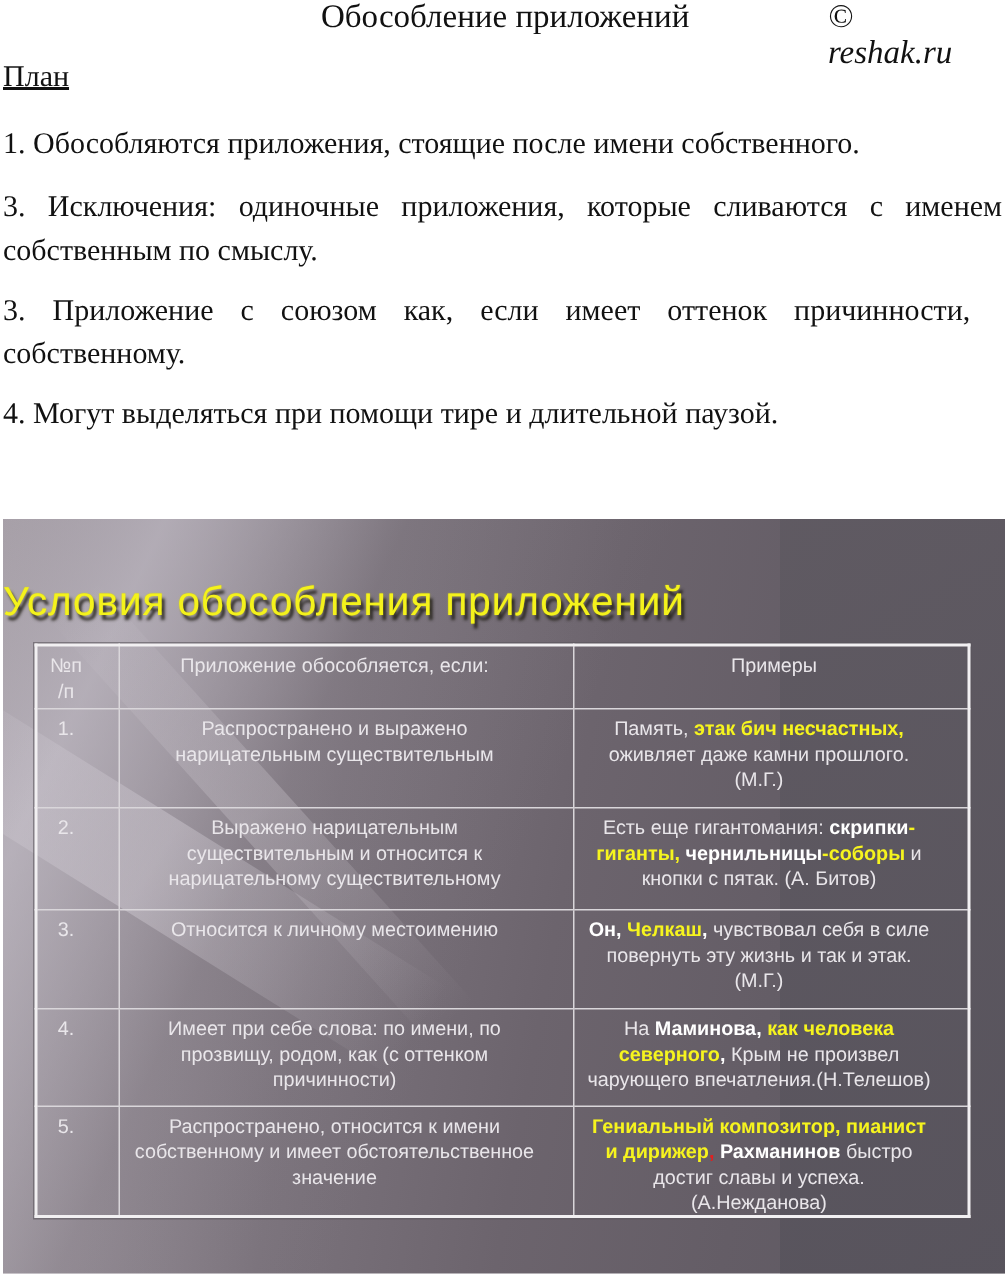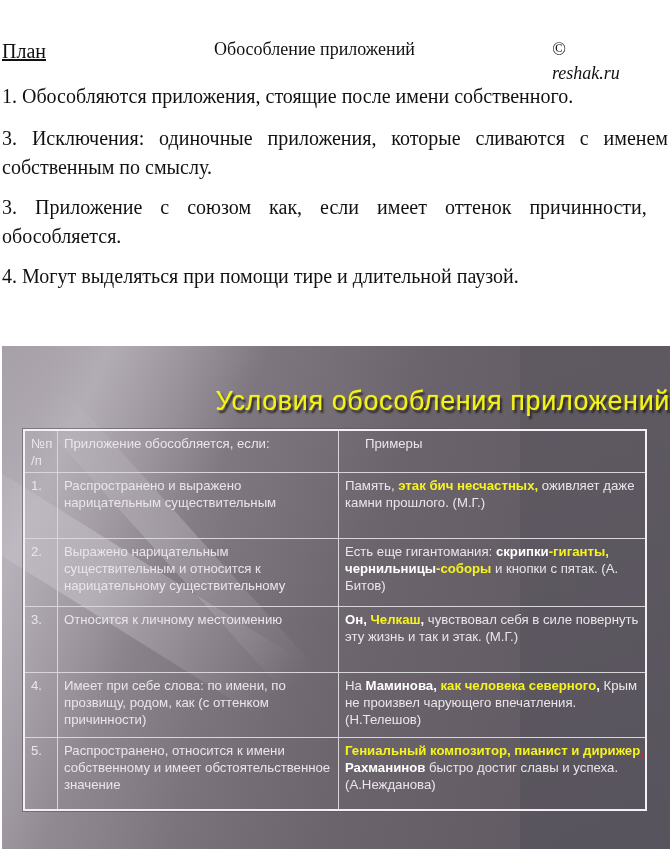--- a/index.html
+++ b/index.html
@@ -1,20 +1,20 @@
 <!DOCTYPE html>
 <html><head>
 <meta charset="utf-8">
 <style>
   html, body { margin:0; padding:0; }
   body {
     width:672px; height:851px; background:#ffffff; position:relative; overflow:hidden;
     font-family:"Liberation Serif", "DejaVu Serif", serif; color:#111;
   }
-  .hdr { position:absolute; top:0; left:0; width:592px; height:24px; font-size:18px; line-height:24px;margin-top:38px; }
+  .hdr { position:absolute; top:0; left:0; width:592px; height:24px; font-size:22px; line-height:24px; }
   .hdr .title { position:absolute; left:214px; top:-1px; }
   .hdr .copy { position:absolute; left:552px; top:-1px;font-style:italic; }
   .doc { position:absolute; left:2px; font-size:20px; line-height:29px; }
   .p-plan { top:37px;text-decoration:underline; }
   .p1 { top:82px; }
   .p2 { top:124px; width:666px; text-align:justify; text-align-last:left; }
   .p3 { top:193px; width:666px; text-align:justify; text-align-last:left; word-spacing:13px; }
   .p3b { top:222px; }
   .p4 { top:262px; }
 
@@ -34,35 +34,35 @@
     position:absolute; left:60px; top:40px; width:380px; height:40px;
     background:linear-gradient(90deg, rgba(255,255,255,0), rgba(230,225,232,0.25), rgba(255,255,255,0));
     transform:rotate(48deg); transform-origin:left top;
   }
   .slide .right-panel {
     position:absolute; right:0; top:0; width:150px; height:503px;
     background:linear-gradient(180deg, #5e5961, #57535c);
     opacity:0.85;
   }
   .slide-title {
-    position:absolute; left:0; width:668px; top:40px; text-align:right;
+    position:absolute; left:0; width:668px; top:40px; text-align:left;
     font-family:"Liberation Sans", "DejaVu Sans", sans-serif;
     font-size:27px; letter-spacing:0.6px; color:#f4f21c; font-weight:normal;
     text-shadow: 2px 3px 2px rgba(30,28,20,0.85), 0 0 1px #cfcd10;
   }
   table.cond {
     position:absolute; left:21px; top:83px; width:624px;
     border-collapse:collapse;
     font-family:"Liberation Sans", "DejaVu Sans", sans-serif;
     font-size:13.2px; line-height:17px; color:#e9e6ea;
     border:2px solid #f2f0f2;
     box-shadow: 0 0 0 1px rgba(90,85,92,0.6);
   }
   table.cond td {
-    border:1.5px solid #d9d6da; vertical-align:top; padding:4px 0 0 6px;
+    border:1.5px solid #d9d6da; vertical-align:top; padding:4px 22px 0 6px;text-align:center;
   }
   table.cond td.num { width:26px; }
   table.cond td.cond-col { width:274px; }
   tr.hrow td { height:37px; }
   tr.r1 td { height:61px; }
   tr.r2 td { height:63px; }
   tr.r3 td { height:61px; }
   tr.r4 td { height:60px; }
   tr.r5 td { height:67px; }
   .hex { padding-left:20px; display:inline-block; }
@@ -75,21 +75,21 @@
 
 <div class="hdr">
   <span class="title">Обособление приложений</span>
   <span class="copy">© reshak.ru</span>
 </div>
 
 <div class="doc p-plan">План</div>
 <div class="doc p1">1. Обособляются приложения, стоящие после имени собственного.</div>
 <div class="doc p2">3. Исключения: одиночные приложения, которые сливаются с именем собственным по смыслу.</div>
 <div class="doc p3">3. Приложение с союзом как, если имеет оттенок причинности,</div>
-<div class="doc p3b">обособляется.</div>
+<div class="doc p3b">собственному.</div>
 <div class="doc p4">4. Могут выделяться при помощи тире и длительной паузой.</div>
 
 <div class="slide">
   <div class="right-panel"></div>
   <div class="ray"></div>
   <div class="ray2"></div>
 
   <div class="slide-title">Условия обособления приложений</div>
 
   <table class="cond">

